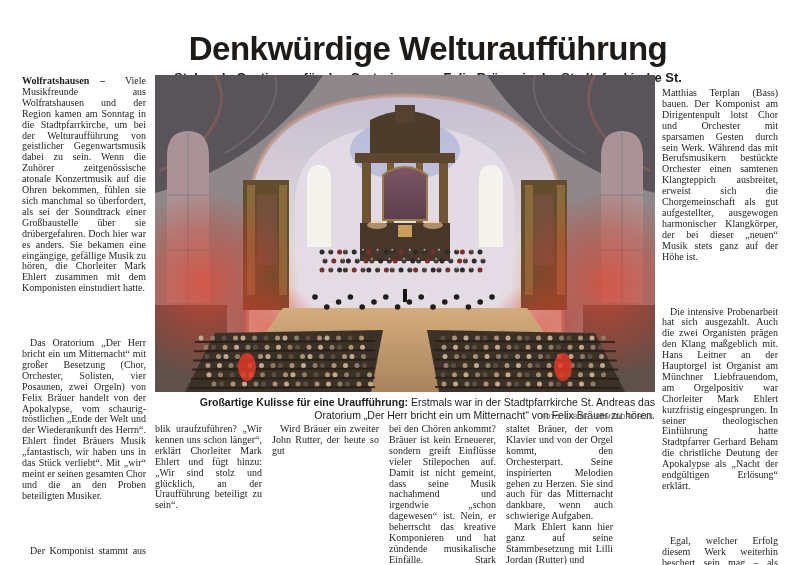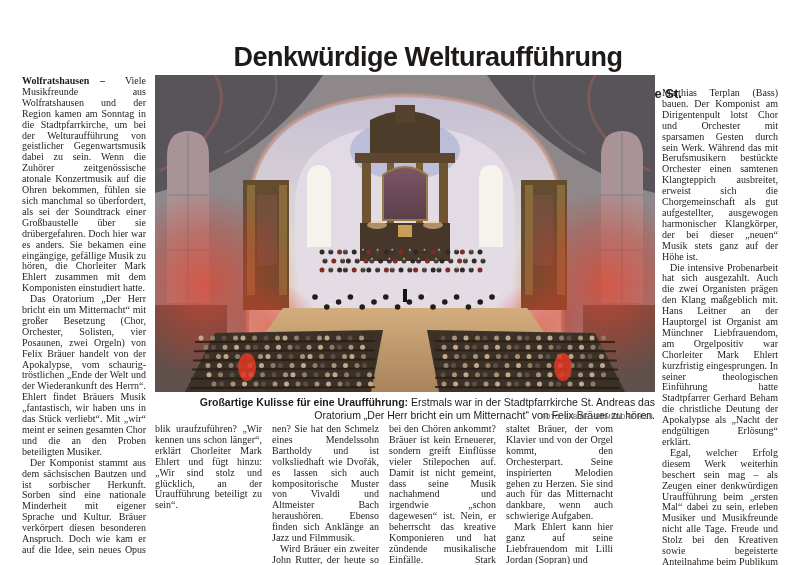--- a/index.html
+++ b/index.html
@@ -2,26 +2,26 @@
 <html lang="de"><head>
 <meta charset="utf-8">
 <style>
   html,body{margin:0;padding:0;}
   body{
     width:800px;height:565px;position:relative;background:#ffffff;
     font-family:"Liberation Serif", serif;color:#211d1a;overflow:hidden;
   }
   .header{position:absolute;left:150px;top:27px;width:556px;text-align:center;
     font-family:"Liberation Sans", sans-serif;color:#1e1a18;}
-  .headline{font-size:27px;font-weight:bold;letter-spacing:-0.5px;line-height:28px;margin:16px;}
+  .headline{font-size:33px;font-weight:bold;letter-spacing:-0.5px;line-height:28px;margin:8px;}
   .subheadline{font-size:13px;font-weight:bold;margin:4px 0 0 0;line-height:14px;}
   .col{position:absolute;text-align:justify;font-size:10px;line-height:10.9px;
     overflow:hidden;hyphens:auto;-webkit-hyphens:auto;}
   .col p{margin:0;}
-  .col p.indent{text-indent:8px;}
+  .col p.indent{text-indent:8px;margin-top:44px;}
   #col-left{left:22px;top:76px;width:124px;height:480px;}
   .dateline{margin-right:20px;}
   #photo{position:absolute;left:155px;top:75px;width:500px;height:317px;background:#8e888b;overflow:hidden;}
   #photo svg{display:block;width:100%;height:100%;}
   #caption{position:absolute;left:155px;top:396px;width:500px;
     font-family:"Liberation Sans", sans-serif;font-size:10.5px;line-height:12.5px;
     color:#1e1a18;text-align:right;}
   .caption-lead{font-weight:bold;margin-right:3px;}
   .credit{position:absolute;right:2px;top:15px;font-size:6.5px;color:#5a5a5a;letter-spacing:0.2px;}
   #bottom-cols{position:absolute;left:155px;top:424px;width:458px;height:140px;display:flex;gap:10px;}
@@ -473,29 +473,28 @@
 <div id="caption">
   <b class="caption-lead">Großartige Kulisse für eine Uraufführung:</b><span>Erstmals war in der Stadtpfarrkirche St. Andreas das Oratorium „Der Herr bricht ein um Mitternacht“ von Felix Bräuer zu hören.</span>
   <span class="credit">FOTO: SABINE HERMSDORF-HISS</span>
 </div>
 
 <div id="bottom-cols">
   <div class="bcol">
     <p>blik uraufzuführen? „Wir kennen uns schon länger“, erklärt Chorleiter Mark Ehlert und fügt hinzu: „Wir sind stolz und glücklich, an der Uraufführung beteiligt zu sein“.</p>
   </div>
   <div class="bcol">
-    <p>nen? Sie hat den Schmelz eines Mendelssohn Bartholdy und ist volksliedhaft wie Dvořák, es lassen sich auch kompositorische Muster von Vivaldi und Altmeister Bach heraushören. Ebenso finden sich Anklänge an Jazz und Filmmusik.</p>
     <p class="indent">Wird Bräuer ein zweiter John Rutter, der heute so gut</p>
   </div>
   <div class="bcol">
     <p>bei den Chören ankommt? Bräuer ist kein Erneuerer, sondern greift Einflüsse vieler Stilepochen auf. Damit ist nicht gemeint, dass seine Musik nachahmend und irgendwie „schon dagewesen“ ist. Nein, er beherrscht das kreative Komponieren und hat zündende musikalische Einfälle. Stark rhythmisiert ge-</p>
   </div>
   <div class="bcol">
     <p>staltet Bräuer, der vom Klavier und von der Orgel kommt, den Orchesterpart. Seine inspirierten Melodien gehen zu Herzen. Sie sind auch für das Mitternacht dankbare, wenn auch schwierige Aufgaben.</p>
-    <p class="indent">Mark Ehlert kann hier ganz auf seine Liebfrauendom mit Lilli Jordan (Sopran) und</p>
+    <p class="indent">Mark Ehlert kann hier ganz auf seine Stammbesetzung mit Lilli Jordan (Rutter) und</p>
   </div>
 </div>
 
 <div id="col-right" class="col">
   <p>Matthias Terplan (Bass) bauen. Der Komponist am Dirigentenpult lotst Chor und Orchester mit sparsamen Gesten durch sein Werk. Während das mit Berufsmusikern bestückte Orchester einen samtenen Klangteppich ausbreitet, erweist sich die Chorgemeinschaft als gut aufgestellter, ausgewogen harmonischer Klangkörper, der bei dieser „neuen“ Musik stets ganz auf der Höhe ist.</p>
   <p class="indent">Die intensive Probenarbeit hat sich ausgezahlt. Auch die zwei Organisten prägen den Klang maßgeblich mit. Hans Leitner an der Hauptorgel ist Organist am Münchner Liebfrauendom, am Orgelpositiv war Chorleiter Mark Ehlert kurzfristig eingesprungen. In seiner theologischen Einführung hatte Stadtpfarrer Gerhard Beham die christliche Deutung der Apokalypse als „Nacht der endgültigen Erlösung“ erklärt.</p>
   <p class="indent"><span>Egal, welcher Erfolg diesem Werk weiterhin beschert sein mag – als Zeugen einer denkwürdigen Uraufführung beim „ersten Mal“ dabei zu sein, erleben Musiker und Musikfreunde nicht alle Tage. Freude und Stolz bei den Kreativen sowie begeisterte Anteilnahme beim Publikum standen am Schluss allen ins Gesicht geschrieben. Es gab stehende Ovationen, Umarmungen und Blumen für den jungen Komponisten und seine Interpreten.</span> </p>
 </div>
 
 </body></html>

